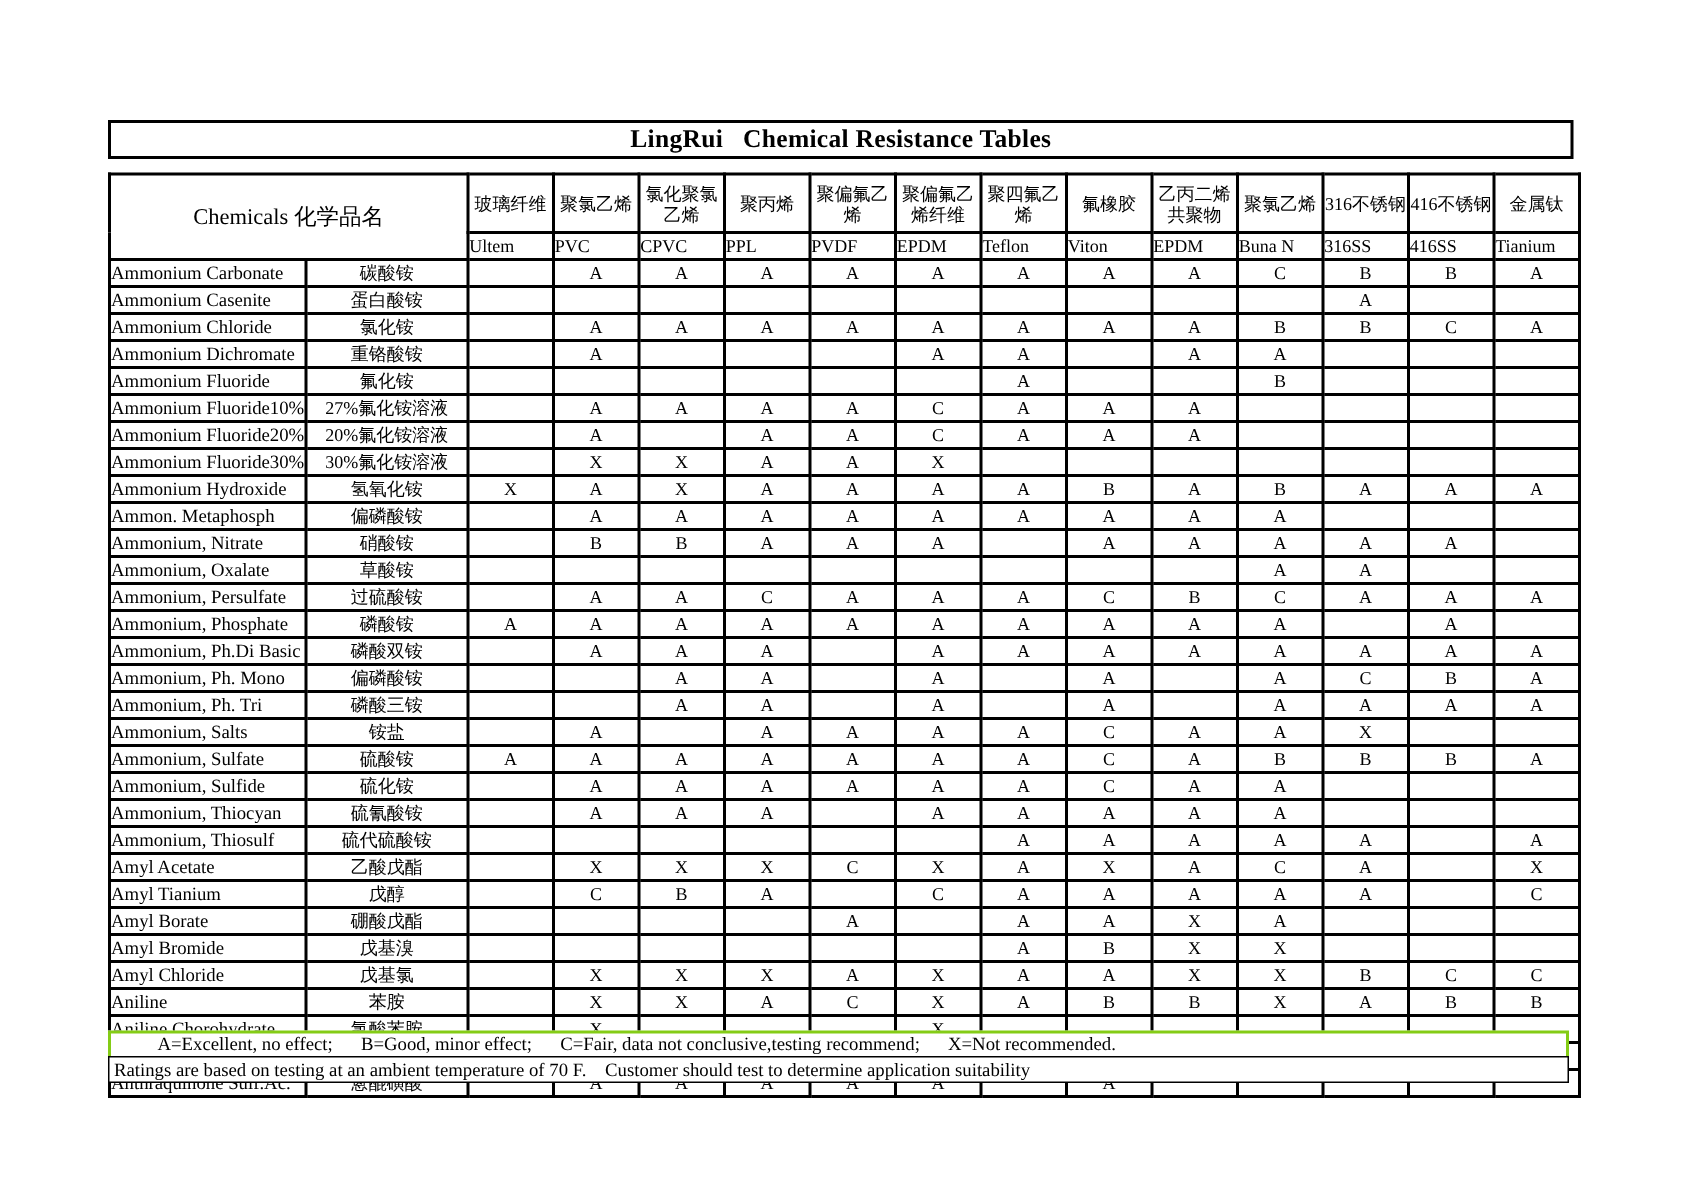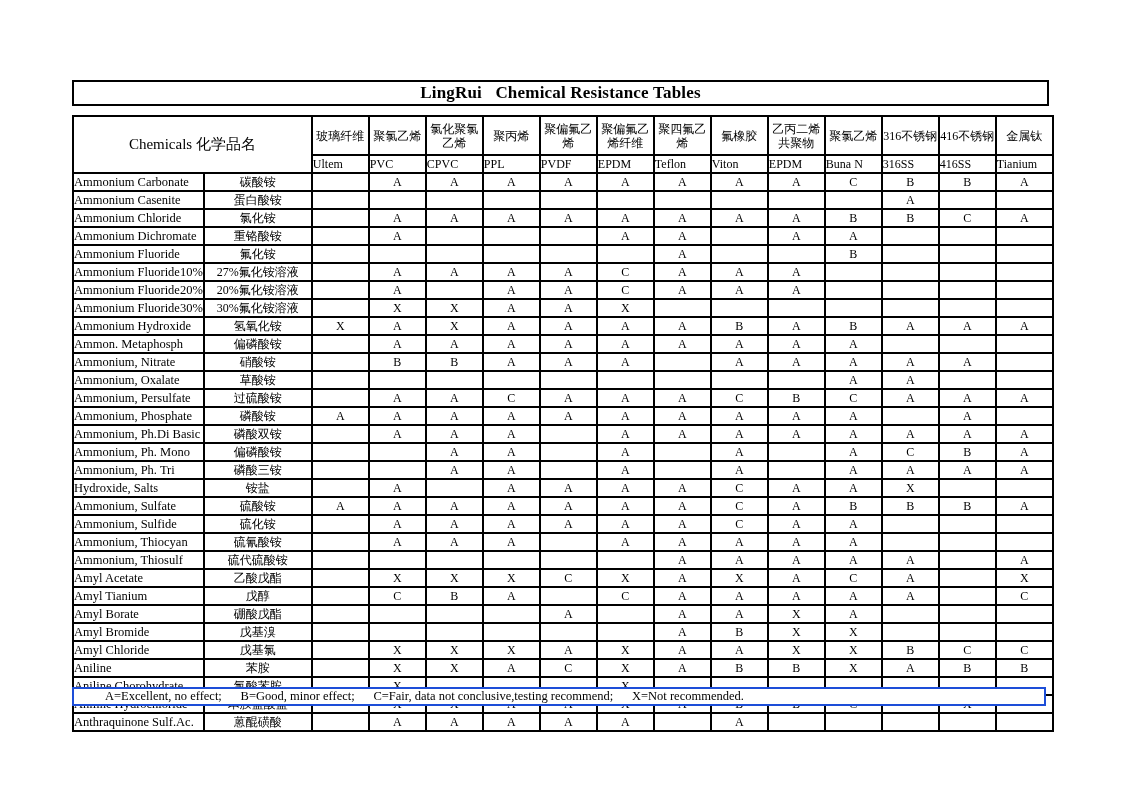--- a/index.html
+++ b/index.html
@@ -33,21 +33,21 @@
   }
   td.name-zh{
     font-size:12px;line-height:13px;text-align:center;padding:0 1px 0 3px;white-space:nowrap;
   }
   td.val{font-size:12px;line-height:13px;text-align:center;}
   .legend{position:absolute;left:72px;top:687px;width:974px;}
   .legend-row{
     box-sizing:border-box;width:100%;height:19px;display:flex;align-items:center;
     font-size:12.5px;white-space:pre;padding-left:3px;background:#fff;
   }
-  .legend-row.first{border:2px solid #1d4ed8;padding-left:31px;}
+  .legend-row.first{border:2px solid #84cc16;padding-left:31px;}
   .legend-row.second{border:1.5px solid #000;margin-top:-2px;height:18px;}
 </style>
 </head>
 <body>
 
 <div class="title-box">LingRui   Chemical Resistance Tables</div>
 
 <table class="main">
   <colgroup>
     <col class="c-name-en">
@@ -383,21 +383,21 @@
         <td class="val">A</td>
         <td class="val"></td>
         <td class="val">A</td>
         <td class="val"></td>
         <td class="val">A</td>
         <td class="val">A</td>
         <td class="val">A</td>
         <td class="val">A</td>
       </tr>
       <tr>
-        <td class="name-en">Hydroxide, Salts</td>
+        <td class="name-en">Ammonium, Salts</td>
         <td class="name-zh">铵盐</td>
         <td class="val"></td>
         <td class="val">A</td>
         <td class="val"></td>
         <td class="val">A</td>
         <td class="val">A</td>
         <td class="val">A</td>
         <td class="val">A</td>
         <td class="val">C</td>
         <td class="val">A</td>
@@ -625,13 +625,14 @@
         <td class="val"></td>
         <td class="val"></td>
         <td class="val"></td>
         <td class="val"></td>
       </tr>
     </tbody>
 </table>
 
 <div class="legend">
   <div class="legend-row first">A=Excellent, no effect;      B=Good, minor effect;      C=Fair, data not conclusive,testing recommend;      X=Not recommended.</div>
+  <div class="legend-row second">Ratings are based on testing at an ambient temperature of 70 F.    Customer should test to determine application suitability</div>
 </div>
 
 </body></html>

